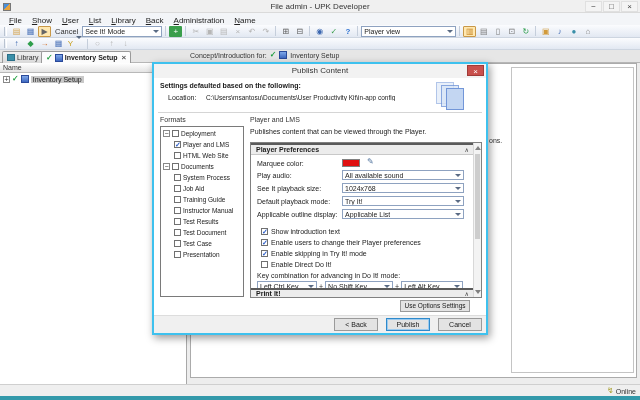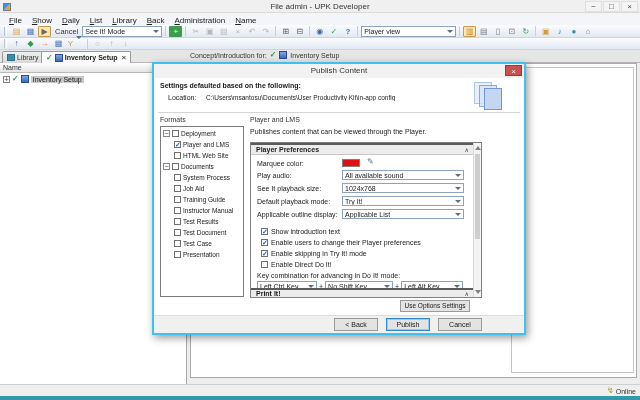--- a/index.html
+++ b/index.html
@@ -47,21 +47,21 @@
 .sel{background:#C9C9C9;padding:0 2px}
 .conceptpane{position:absolute;left:190px;top:63px;width:447px;height:315px;background:#fff;border:1px solid #ABABAB}
 .innerbox{position:absolute;left:320px;top:3px;right:2px;bottom:4px;border:1px solid #C4C4C4;background:#fff}
 .fragment{position:absolute;left:489px;top:137px;font-size:7px;color:#333;z-index:5}
 
 .statusbar{position:absolute;left:0;top:384px;width:640px;height:12px;background:#EFEFEF;border-top:1px solid #CFCFCF}
 .online{position:absolute;right:4px;top:2px;display:flex;gap:2px;align-items:center;font-size:7px;color:#333}
 .online-ic{color:#A8A030;font-size:8px;line-height:8px}
 .strip{position:absolute;left:0;top:396px;width:640px;height:4px;background:#3399AA}
 
-.dialog{position:absolute;left:152px;top:62px;width:374px;height:273px;background:#fff;border:2px solid #3EC1EE;box-shadow:2px 3px 8px rgba(0,0,0,.4);z-index:10}
+.dialog{position:absolute;left:152px;top:62px;width:336px;height:273px;background:#fff;border:2px solid #3EC1EE;box-shadow:2px 3px 8px rgba(0,0,0,.4);z-index:10}
 .dtitle{height:14px;background:#F2F2F2;text-align:center;line-height:14px;font-size:8px;color:#333;position:relative}
 .dclose{position:absolute;right:2px;top:1px;width:17px;height:11px;background:#C9504C;color:#fff;text-align:center;line-height:11px;font-size:8px;border:1px solid #A03A38}
 .dbody{position:relative;width:100%;height:255px;background:#fff;font-size:7px}
 .dheading{position:absolute;left:6px;top:4px;font-weight:bold;font-size:7px}
 .dloc-l{position:absolute;left:14px;top:16px}
 .dloc-v{position:absolute;left:52px;top:16px;width:252px;font-size:6.5px;color:#222;white-space:nowrap;overflow:hidden}
 .docsicon{position:absolute;right:12px;top:4px;width:38px;height:32px}
 .page{position:absolute;width:18px;height:22px;background:#D8E5F7;border:1px solid #7296D8}
 .pg1{left:0;top:0;opacity:.55}.pg2{left:5px;top:3px;opacity:.8}.pg3{left:10px;top:6px;background:#C3D6F2}
 .divider{position:absolute;left:4px;right:4px;top:34px;border-top:1px solid #D5D5D5}
@@ -109,21 +109,21 @@
     <span class="wbtns">
       <span class="wbtn">−</span>
       <span class="wbtn">□</span>
       <span class="wbtn">×</span>
     </span>
   </div>
 
   <div class="menubar">
     <span class="mitem">File</span>
     <span class="mitem">Show</span>
-    <span class="mitem">Daily</span>
+    <span class="mitem">User</span>
     <span class="mitem">List</span>
     <span class="mitem">Library</span>
     <span class="mitem">Back</span>
     <span class="mitem">Administration</span>
     <span class="mitem">Name</span>
   </div>
 
   <div class="tb" id="tb1">
     <span class="grip"></span>
     <span class="ti" style="color:#D29A3A">▤</span>

